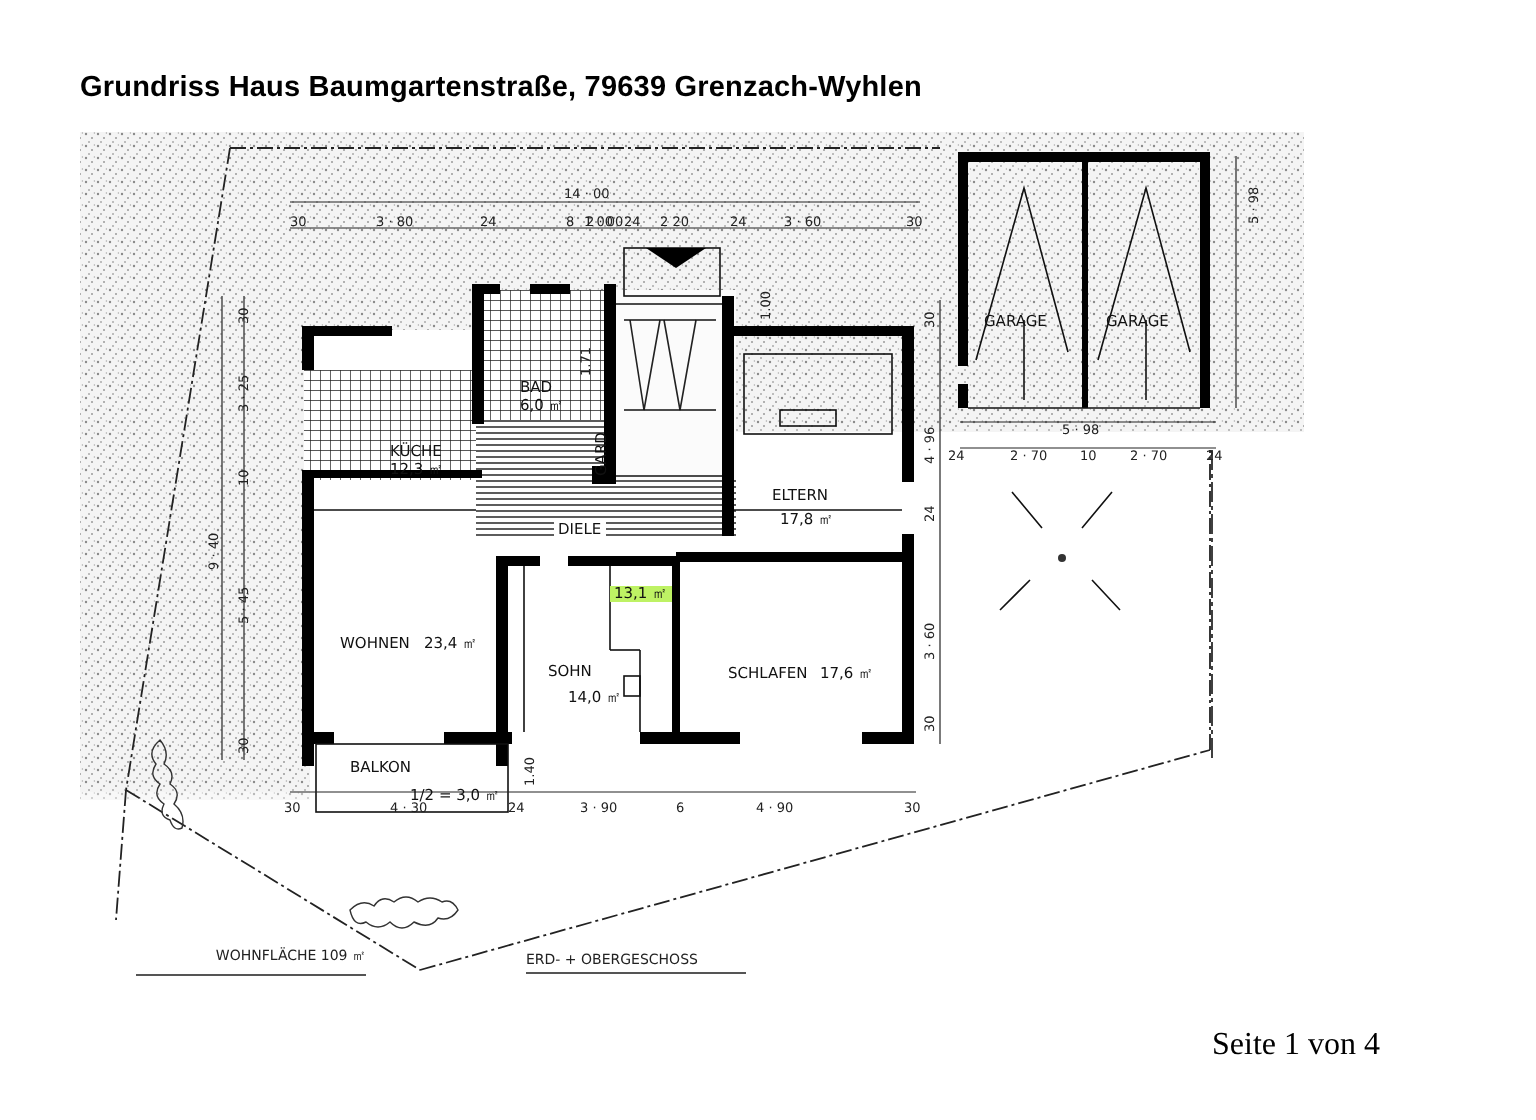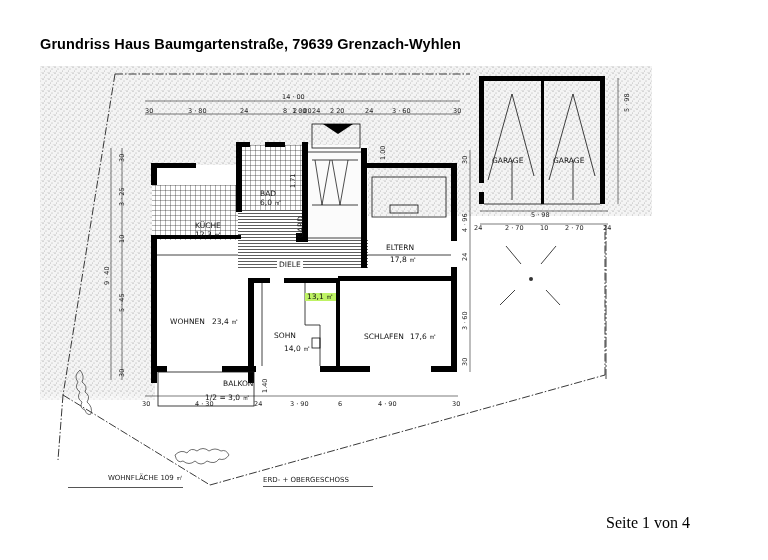--- a/index.html
+++ b/index.html
@@ -152,21 +152,21 @@
 <div class="lbl" style="left:277px;top:261px;background:#fff;padding:0 2px;">DIELE</div>
 <div class="lbl" style="left:305px;top:261px;background:#bef264;padding:0 2px;margin-top:32px;">13,1 ㎡</div>
 <div class="lbl" style="left:386px;top:244px;">ELTERN</div>
 <div class="lbl" style="left:390px;top:256px;">17,8 ㎡</div>
 <div class="lbl" style="left:170px;top:318px;">WOHNEN</div>
 <div class="lbl" style="left:212px;top:318px;">23,4 ㎡</div>
 <div class="lbl" style="left:274px;top:332px;">SOHN</div>
 <div class="lbl" style="left:274px;top:345px;margin-left:10px;">14,0 ㎡</div>
 <div class="lbl" style="left:364px;top:333px;">SCHLAFEN</div>
 <div class="lbl" style="left:410px;top:333px;">17,6 ㎡</div>
-<div class="lbl" style="left:175px;top:380px;margin-left:48px;">BALKON</div>
+<div class="lbl" style="left:175px;top:380px;">BALKON</div>
 <div class="lbl" style="left:205px;top:394px;">1/2 = 3,0 ㎡</div>
 <div class="lbl" style="left:492px;top:157px;">GARAGE</div>
 <div class="lbl" style="left:553px;top:157px;">GARAGE</div>
 
 <div class="dim" style="left:282px;top:94px;">14 · 00</div>
 <div class="dim" style="left:145px;top:108px;">30</div>
 <div class="dim" style="left:188px;top:108px;">3 · 80</div>
 <div class="dim" style="left:240px;top:108px;">24</div>
 <div class="dim" style="left:255px;top:108px;margin-left:38px;">2 · 00</div>
 <div class="dim" style="left:283px;top:108px;">8</div>

